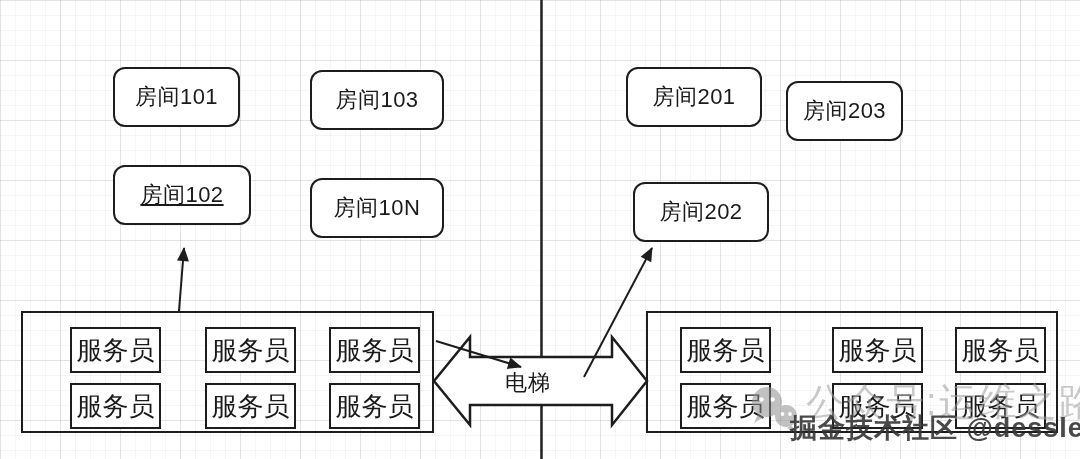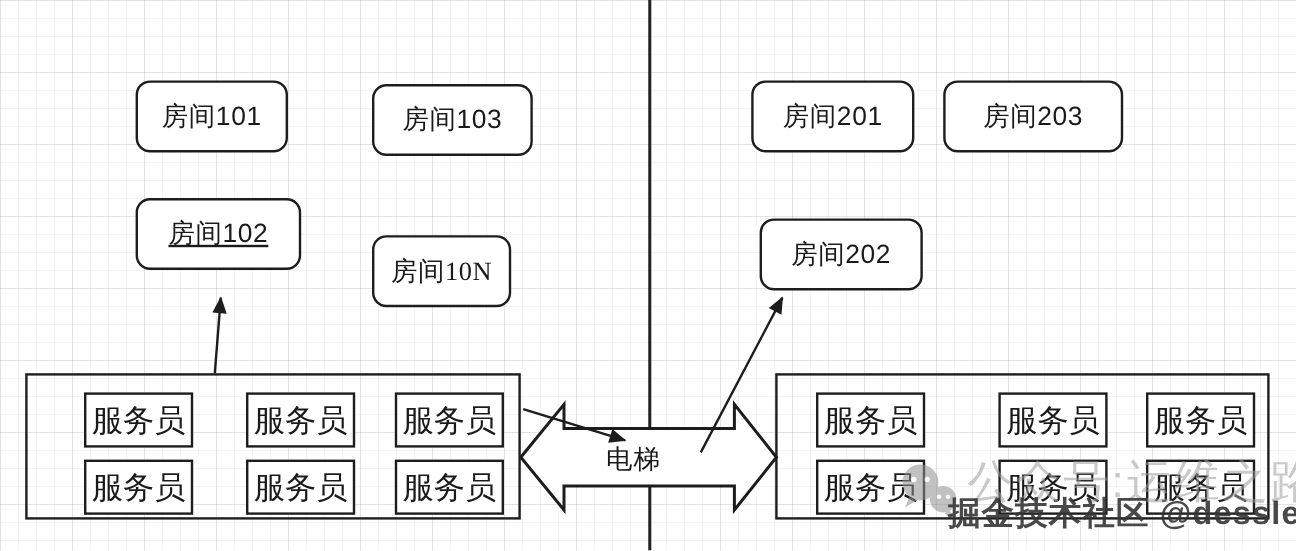--- a/index.html
+++ b/index.html
@@ -96,24 +96,24 @@
   }
 </style>
 </head>
 <body>
 
 <div class="stage">
 
   <div class="room" style="left:113px; top:67px; width:127px; height:60px;">房间101</div>
   <div class="room" style="left:310px; top:70px; width:134px; height:60px;">房间103</div>
   <div class="room" style="left:113px; top:165px; width:138px; height:60px;text-decoration:underline;">房间102</div>
-  <div class="room" style="left:310px; top:196px; width:116px; height:60px;font-family:Liberation Serif, serif;">房间10N</div>
+  <div class="room" style="left:310px; top:178px; width:134px; height:60px;">房间10N</div>
 
   <div class="room" style="left:600px; top:67px; width:136px; height:60px;margin-left:26px;">房间201</div>
-  <div class="room" style="left:786px; top:67px; width:150px; height:60px;">房间203</div>
+  <div class="room" style="left:786px; top:81px; width:117px; height:60px;">房间203</div>
   <div class="room" style="left:600px; top:182px; width:136px; height:60px;margin-left:33px;">房间202</div>
 
   <div class="group" style="left:21px; top:311px; width:413px; height:122px;">
     <div class="staff-box" style="left:47px;  top:14px;">服务员</div>
     <div class="staff-box" style="left:182px; top:14px;">服务员</div>
     <div class="staff-box" style="left:306px; top:14px;">服务员</div>
     <div class="staff-box" style="left:47px;  top:70px;">服务员</div>
     <div class="staff-box" style="left:182px; top:70px;">服务员</div>
     <div class="staff-box" style="left:306px; top:70px;">服务员</div>
   </div>

